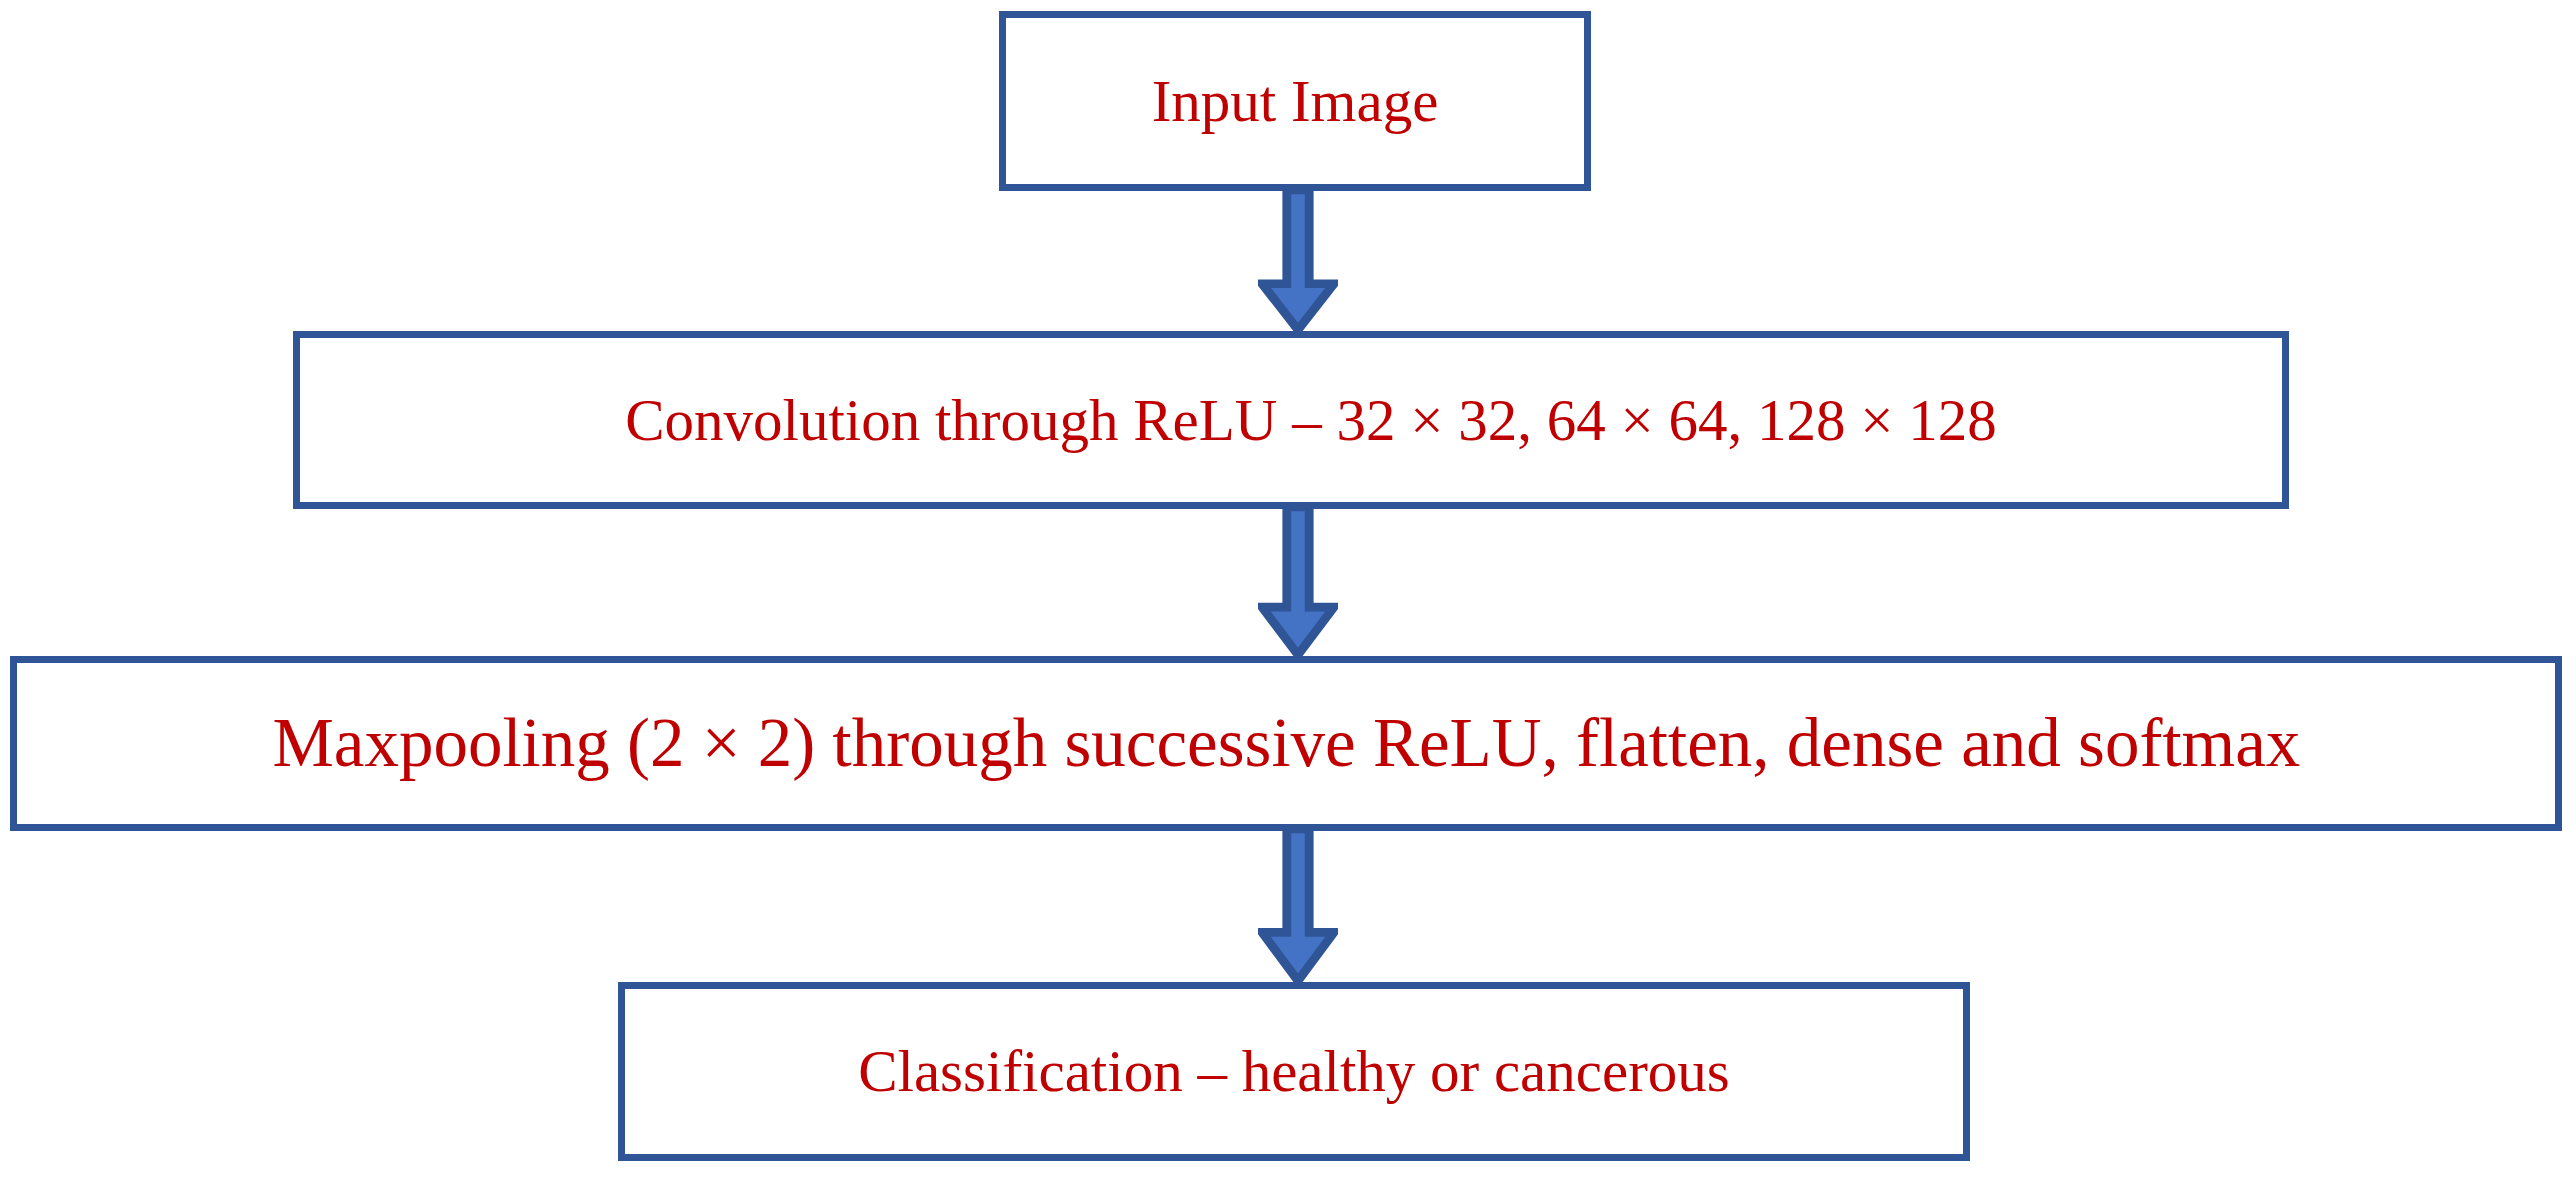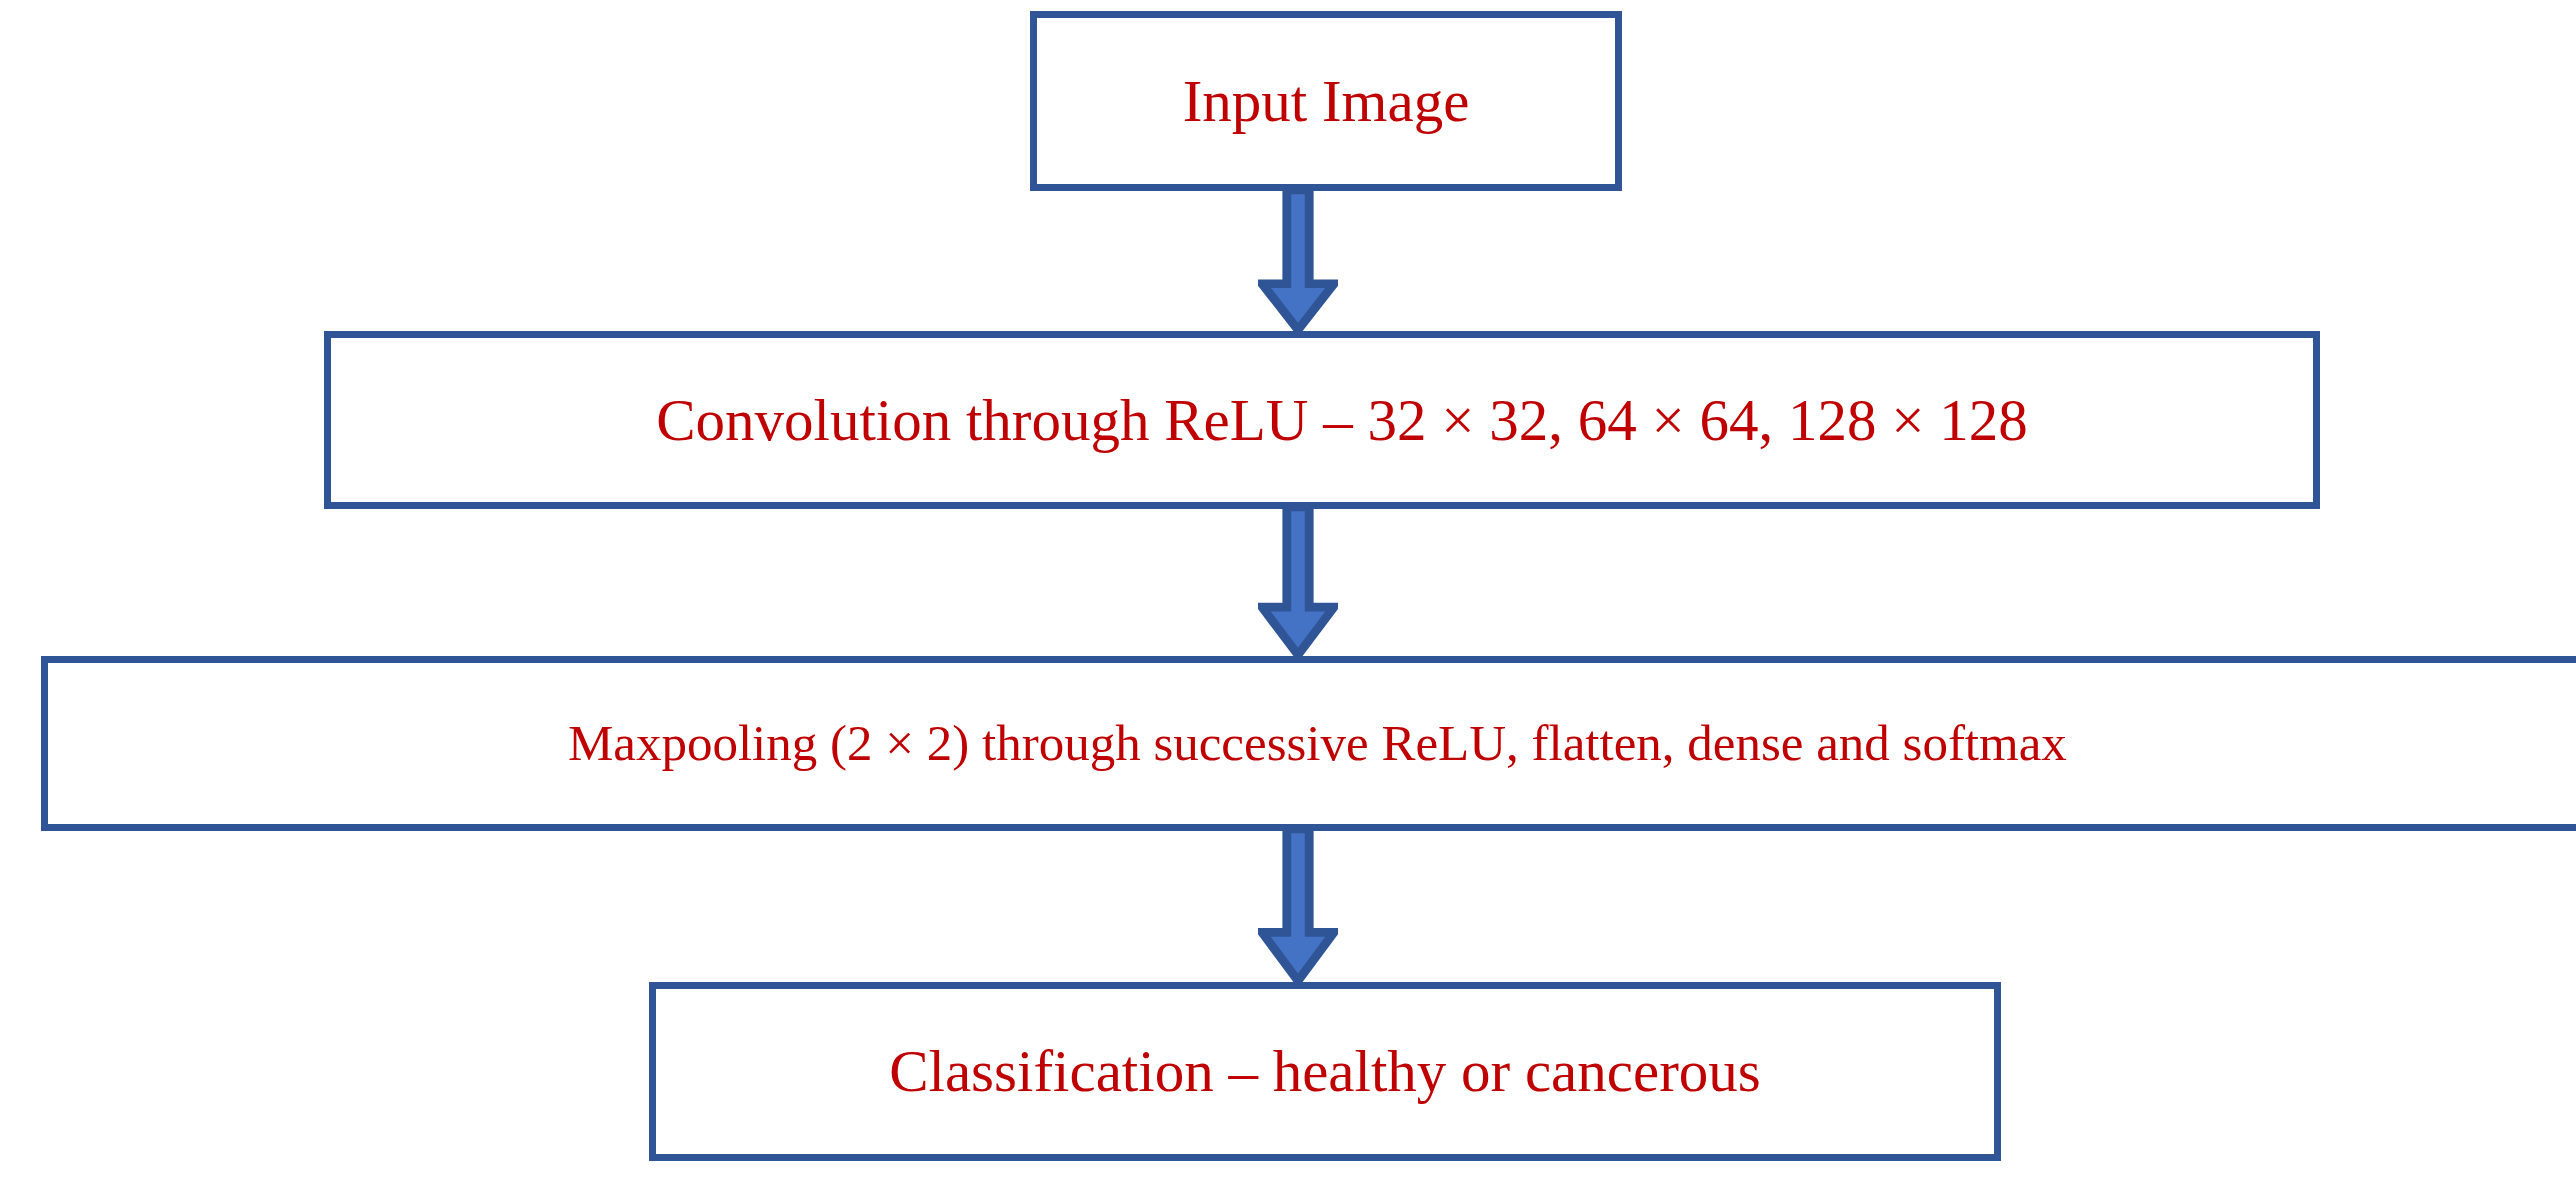--- a/index.html
+++ b/index.html
@@ -22,21 +22,20 @@
   }
 
   .node-box {
     position: absolute;
     box-sizing: border-box;
     background: #ffffff;
     border-style: solid;
     display: flex;
     align-items: center;
     justify-content: center;
-    margin-left: 31px;
   }
 
   .node-label {
     color: #C00000;
     font-family: "Liberation Serif", "DejaVu Serif", serif;
     font-weight: 400;
     white-space: nowrap;
     line-height: 1.1;
     text-align: center;
   }
@@ -61,21 +60,21 @@
   }
   #node-convolution .node-label { font-size: 59px; }
 
   #node-maxpooling {
     left: 10.4px;
     top: 656px;
     width: 2552px;
     height: 175px;
     border-width: 7.2px;
   }
-  #node-maxpooling .node-label { font-size: 51px; }
+  #node-maxpooling .node-label { font-size: 69px; }
 
   #node-classification {
     left: 618px;
     top: 982px;
     width: 1352px;
     height: 179px;
     border-width: 7.2px;
   }
   #node-classification .node-label { font-size: 59px; }
 

